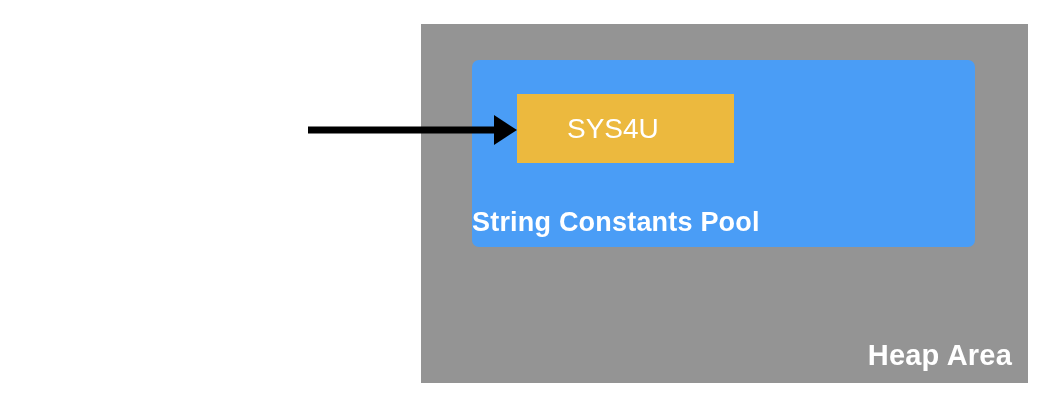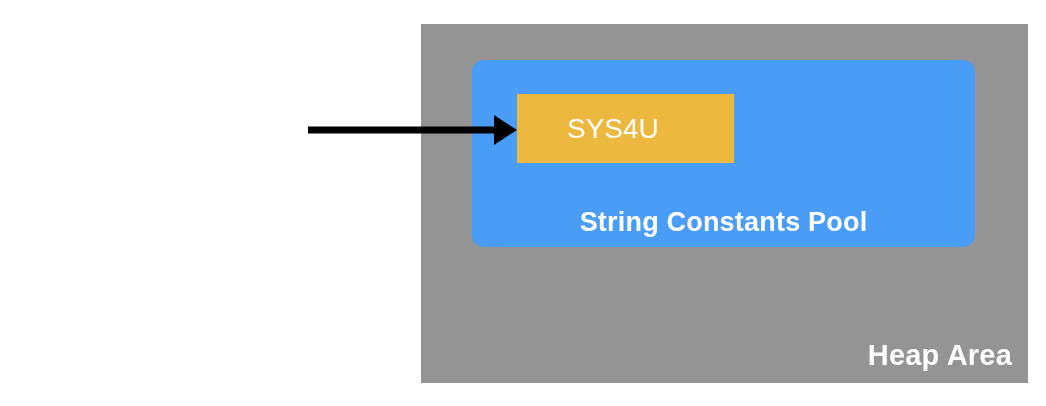--- a/index.html
+++ b/index.html
@@ -41,28 +41,28 @@
   }
 
   
   .pool {
     position: absolute;
     left: 51px;   
     top: 36px;    
     width: 503px;
     height: 187px;
     background: #4A9DF6;
-    border-radius: 12px;
+    border-radius: 7px;
   }
   .pool-label {
     position: absolute;
     left: 0;
     right: 0;
     bottom: 9px;
-    text-align: center;
+    text-align: left;
     font-size: 27px;
     font-weight: bold;
     color: #ffffff;
     letter-spacing: 0.2px;
     white-space: nowrap;
     line-height: 1.2;
   }
 
   
   .interned-box {

